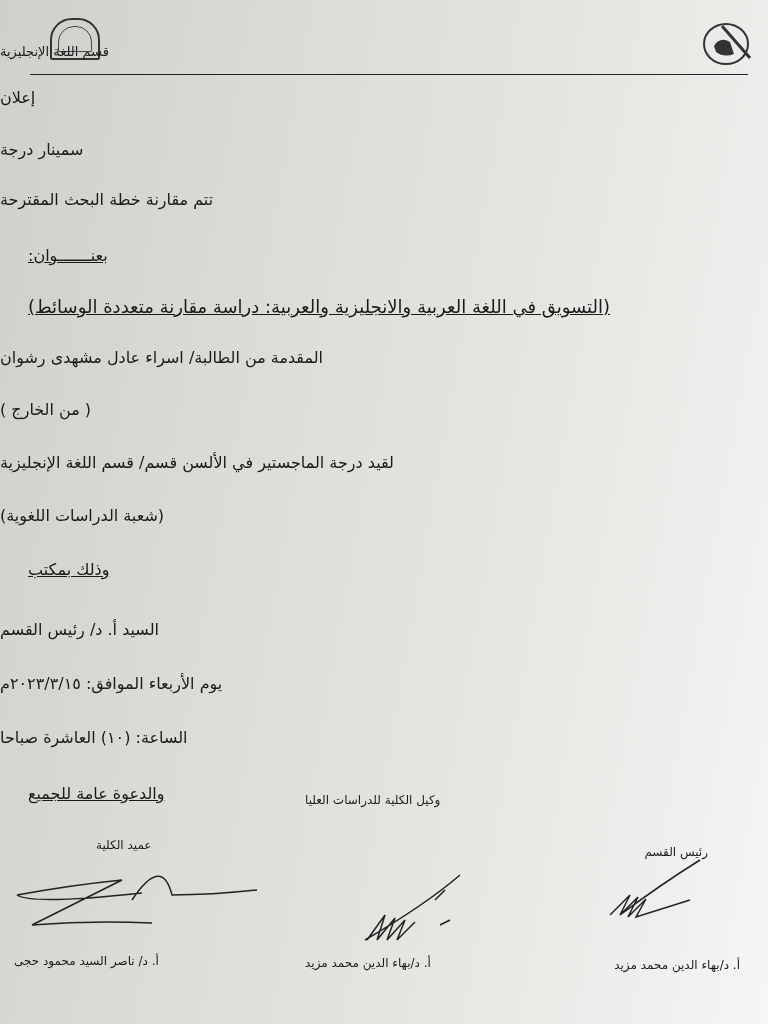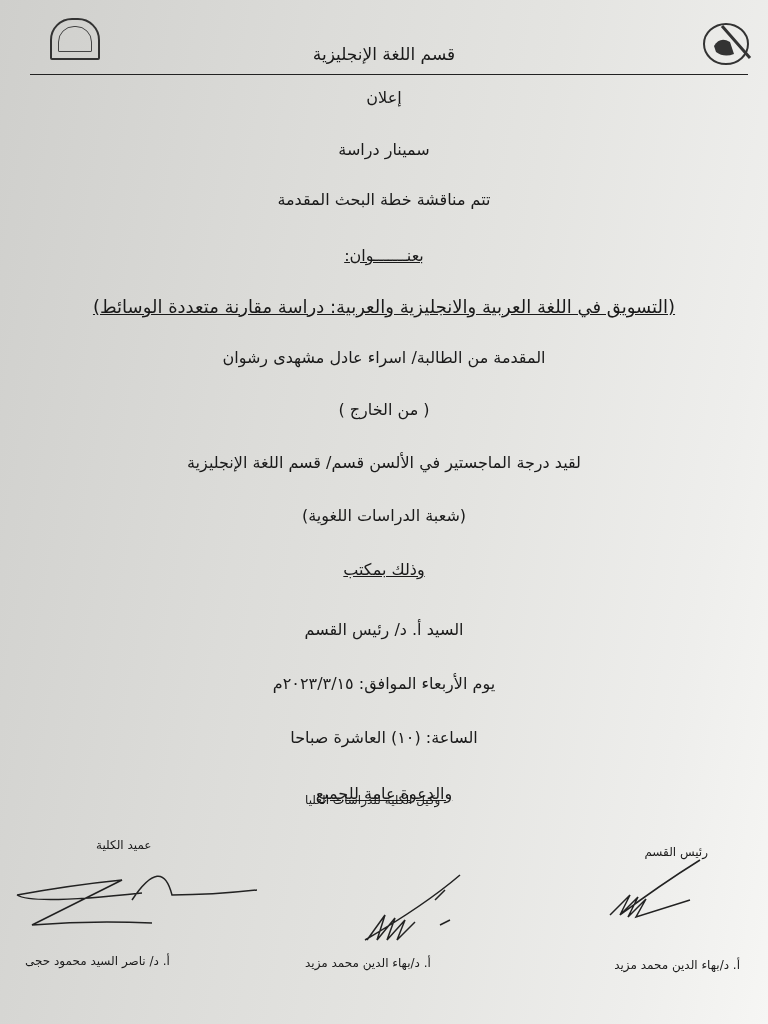--- a/index.html
+++ b/index.html
@@ -4,45 +4,45 @@
 <style>
   html, body { margin:0; padding:0; }
   body {
     width:768px; height:1024px; overflow:hidden; position:relative;
     background: linear-gradient(100deg, #cfcfcc 0%, #dcdcd9 35%, #e4e4e1 60%, #eeeeec 85%, #f6f6f4 100%);
     font-family: "DejaVu Sans", sans-serif; color:#1a1a1a;
   }
   .logo-left { position:absolute; left:50px; top:18px; width:50px; height:42px; border:2px solid #333; border-radius:22px 22px 2px 2px; box-sizing:border-box; }
   .logo-left:after { content:""; position:absolute; left:6px; top:6px; right:6px; bottom:6px; border:1px solid #444; border-radius:16px 16px 1px 1px; }
   .logo-right { position:absolute; left:700px; top:18px; width:56px; height:50px; }
-  .header-title { position:absolute; left:0; right:0; top:44px; text-align:center; font-size:17px; }
+  .header-title { position:absolute; left:0; right:0; top:44px; font-size:13px; }
   .header-rule { position:absolute; left:30px; right:20px; top:74px; border-top:1.5px solid #222; }
-  .line { position:absolute; left:0; right:0; text-align:center; font-size:16px; direction:rtl; white-space:nowrap; }
-  .u { text-decoration:underline; }
+  .line { position:absolute; left:0; right:0; text-align:left; font-size:16px; direction:rtl; white-space:nowrap; }
+  .u { text-decoration:underline;padding-left:28px; }
   .b { font-weight:normal; }
   .sig-title { font-size:14px; }
   .sig-name { font-size:12px; position:absolute; white-space:nowrap; direction:rtl; }
   svg.sig { position:absolute; }
 </style>
 </head>
 <body>
 
 <div class="logo-left"></div>
 <svg class="logo-right" viewBox="0 0 56 50">
   <ellipse cx="26" cy="26" rx="22" ry="20" fill="none" stroke="#333" stroke-width="2"></ellipse>
   <path d="M14 28 Q20 18 30 24 L34 36 Q24 40 16 34 Z" fill="#333"></path>
   <line x1="22" y1="8" x2="50" y2="40" stroke="#333" stroke-width="3"></line>
 </svg>
 
 <div class="header-title">قسم اللغة الإنجليزية</div>
 <div class="header-rule"></div>
 
 <div class="line" style="top:88px">إعلان</div>
-<div class="line" style="top:140px">سمينار دراسة</div>
-<div class="line" style="top:190px">تتم مناقشة خطة البحث المقدمة</div>
+<div class="line" style="top:140px">سمينار درجة</div>
+<div class="line" style="top:190px">تتم مقارنة خطة البحث المقترحة</div>
 <div class="line u" style="top:246px">بعنـــــــوان:</div>
 <div class="line u" style="top:296px; font-size:18px">(التسويق في اللغة العربية والانجليزية والعربية: دراسة مقارنة متعددة الوسائط)</div>
 <div class="line" style="top:348px">المقدمة من الطالبة/ اسراء  عادل مشهدى رشوان</div>
 <div class="line" style="top:400px">( من الخارج )</div>
 <div class="line" style="top:453px">لقيد درجة الماجستير في الألسن قسم/ قسم اللغة الإنجليزية</div>
 <div class="line" style="top:506px">(شعبة الدراسات اللغوية)</div>
 <div class="line u b" style="top:560px">وذلك بمكتب</div>
 <div class="line" style="top:620px">السيد أ. د/ رئيس القسم</div>
 <div class="line" style="top:674px">يوم الأربعاء الموافق:  ٢٠٢٣/٣/١٥م</div>
 <div class="line" style="top:728px">الساعة: (١٠)   العاشرة صباحا</div>
@@ -57,13 +57,13 @@
 </svg>
 <svg class="sig" style="left:355px; top:870px" width="115" height="75">
   <path d="M105 5 Q70 35 10 70 M12 70 L30 45 L22 70 L40 48 L32 70 L50 50 L42 70 L60 52 M80 30 L90 20 M85 55 L95 50" fill="none" stroke="#222" stroke-width="1.5"></path>
 </svg>
 <svg class="sig" style="left:12px; top:865px" width="250" height="70">
   <path d="M5 30 Q60 20 110 15 L20 60 Q80 55 140 58 M120 35 Q150 -10 160 30 Q200 30 245 25 M5 30 Q20 40 130 28" fill="none" stroke="#222" stroke-width="1.5"></path>
 </svg>
 
 <div class="sig-name" style="right:28px; top:958px">أ. د/بهاء الدين محمد مزيد</div>
 <div class="sig-name" style="left:305px; top:956px">أ. د/بهاء الدين محمد مزيد</div>
-<div class="sig-name" style="left:25px; top:954px">أ. د/ ناصر السيد محمود حجى</div>
+<div class="sig-name" style="left:14px; top:954px">أ. د/ ناصر السيد محمود حجى</div>
 
 </body></html>

